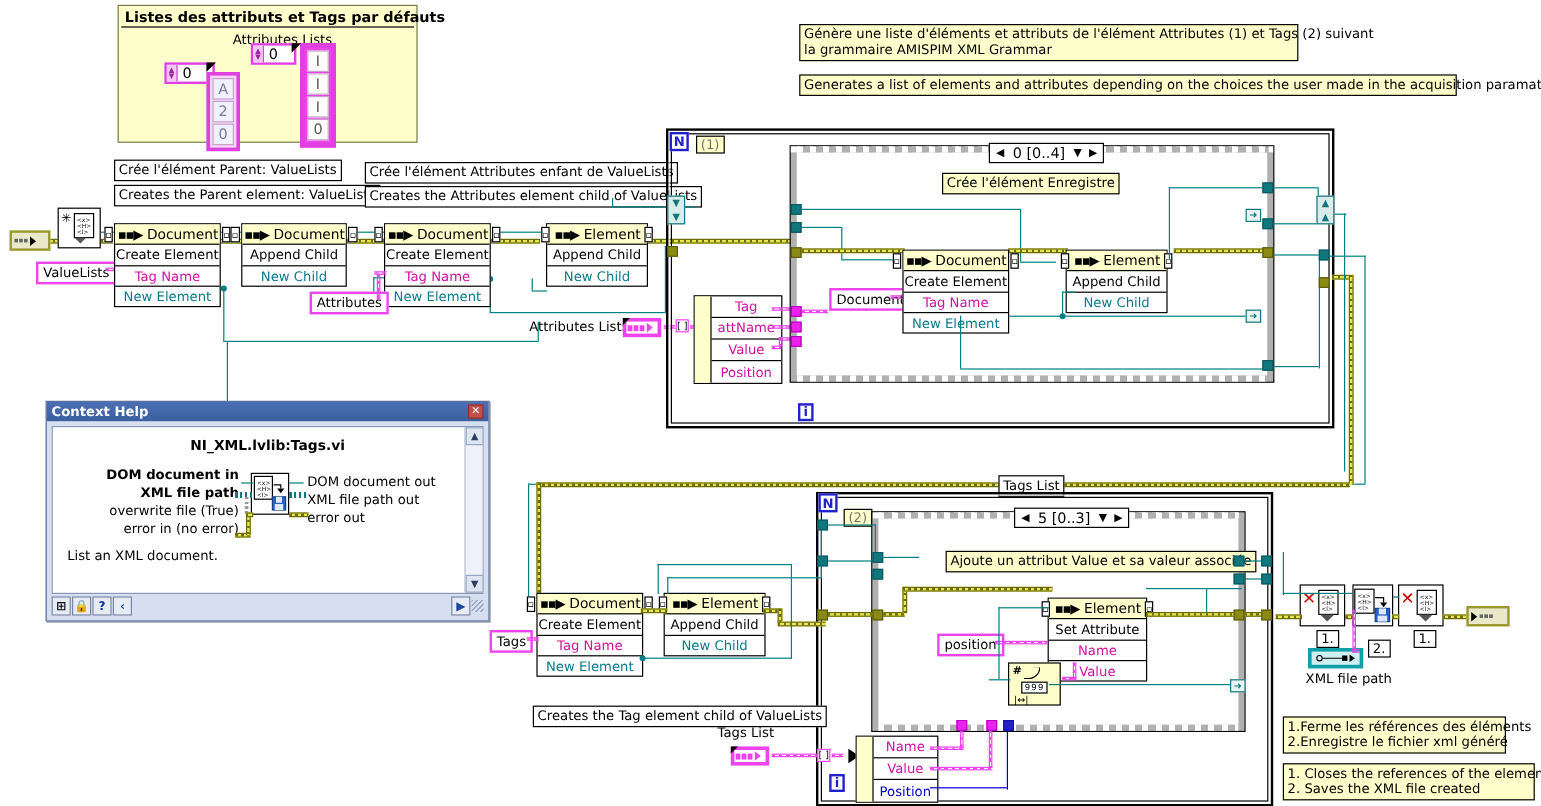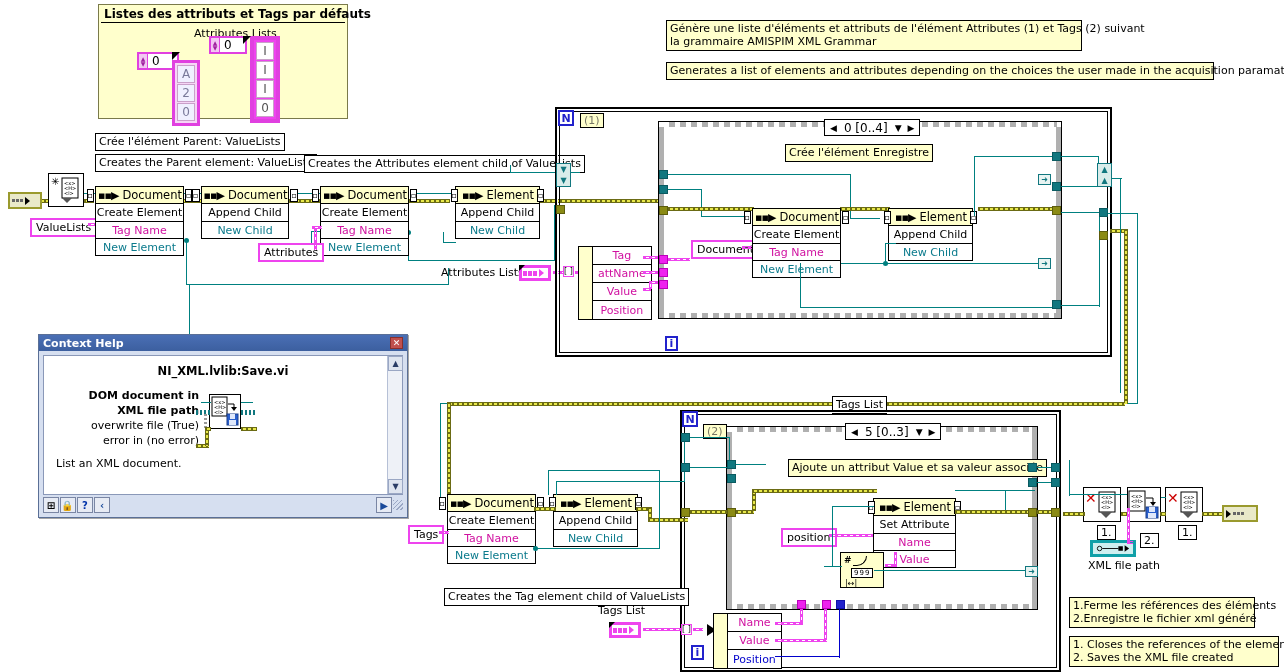--- a/index.html
+++ b/index.html
@@ -361,20 +361,21 @@
     <div class="arrcell">0</div>
   </div>
   <div class="corner abs" style="left:243px;top:36px;"></div>
 
   <div class="comment abs" style="left:666px;top:20px;width:416px;">Génère une liste d'éléments et attributs de l'élément Attributes (1) et Tags (2) suivant
 la grammaire AMISPIM XML Grammar</div>
   <div class="comment abs" style="left:666px;top:62px;width:548px;">Generates a list of elements and attributes depending on the choices the user made in the acquisition paramaters</div>
 
   <div class="comment white abs" style="left:95px;top:133px;">Crée l'élément Parent: ValueLists</div>
   <div class="comment white abs" style="left:95px;top:154px;">Creates the Parent element: ValueLists</div>
+  <div class="comment white abs" style="left:304px;top:135px;">Crée l'élément Attributes enfant de ValueLists</div>
   <div class="comment white abs" style="left:304px;top:155px;">Creates the Attributes element child of ValueLists</div>
 
   <div class="errwire abs" style="left:34px;top:199px;width:60px;"></div>
   <div class="errwire abs" style="left:182px;top:199px;width:22px;"></div>
   <div class="errwire abs" style="left:289px;top:199px;width:31px;"></div>
   <div class="errwire abs" style="left:409px;top:199px;width:41px;"></div>
   <div class="errwire abs" style="left:540px;top:199px;width:125px;"></div>
 
   <div class="w h wire-ref abs" style="left:80px;top:193px;width:16px;"></div>
   <div class="w h wire-ref abs" style="left:183px;top:193px;width:21px;"></div>
@@ -835,21 +836,21 @@
 2.Enregistre le fichier xml généré</div>
   <div class="comment abs" style="left:1069px;top:636px;width:210px;">1. Closes the references of the elements
 2. Saves the XML file created</div>
 
   <div class="ctxwin abs" style="left:38px;top:334px;width:370px;height:184px;">
     <div class="ctx-title">
       <span>Context Help</span>
       <span class="ctx-close">✕</span>
     </div>
     <div class="ctx-body">
-      <div class="ctx-vi-name">NI_XML.lvlib:Save.vi</div>
+      <div class="ctx-vi-name">NI_XML.lvlib:Tags.vi</div>
 
       <div class="abs" style="left:10px;top:32px;width:145px;">
         <div class="ctx-term-l bold">DOM document in</div>
         <div class="ctx-term-l bold">XML file path</div>
         <div class="ctx-term-l">overwrite file (True)</div>
         <div class="ctx-term-l">error in (no error)</div>
       </div>
 
       <div class="abs" style="left:165px;top:38px;width:32px;height:35px;border:1px solid #000;background:#fff;">
         <svg width="30" height="33" viewBox="0 0 30 33">
@@ -868,20 +869,25 @@
       <div class="w h wire-ref abs" style="left:157px;top:46px;width:10px;"></div>
       <div class="w h wire-ref abs" style="left:197px;top:46px;width:12px;"></div>
       <div class="abs" style="left:152px;top:54px;width:15px;height:5px;background-image:repeating-linear-gradient(90deg,#11777f 0 2px,transparent 2px 4px);"></div>
       <div class="abs" style="left:197px;top:54px;width:15px;height:5px;background-image:repeating-linear-gradient(90deg,#11777f 0 2px,transparent 2px 4px);"></div>
       <div class="abs" style="left:160px;top:58px;width:3px;height:16px;background-image:repeating-linear-gradient(180deg,#999 0 2px,transparent 2px 4px);"></div>
       <div class="errwire abs" style="left:152px;top:88px;width:13px;"></div>
       <div class="errwire v abs" style="left:161px;top:72px;height:18px;"></div>
       <div class="errwire abs" style="left:161px;top:71px;width:6px;"></div>
       <div class="errwire abs" style="left:197px;top:71px;width:16px;"></div>
 
+      <div class="abs" style="left:212px;top:38px;">
+        <div class="ctx-term-r">DOM document out</div>
+        <div class="ctx-term-r">XML file path out</div>
+        <div class="ctx-term-r">error out</div>
+      </div>
 
       <div class="abs" style="left:12px;top:101px;font-size:11px;">List an XML document.</div>
 
       <div class="ctx-scroll">
         <div class="arrow">▲</div>
         <div class="arrow bot">▼</div>
       </div>
     </div>
     <div class="ctx-foot">
       <div class="ctx-btn">⊞</div>

